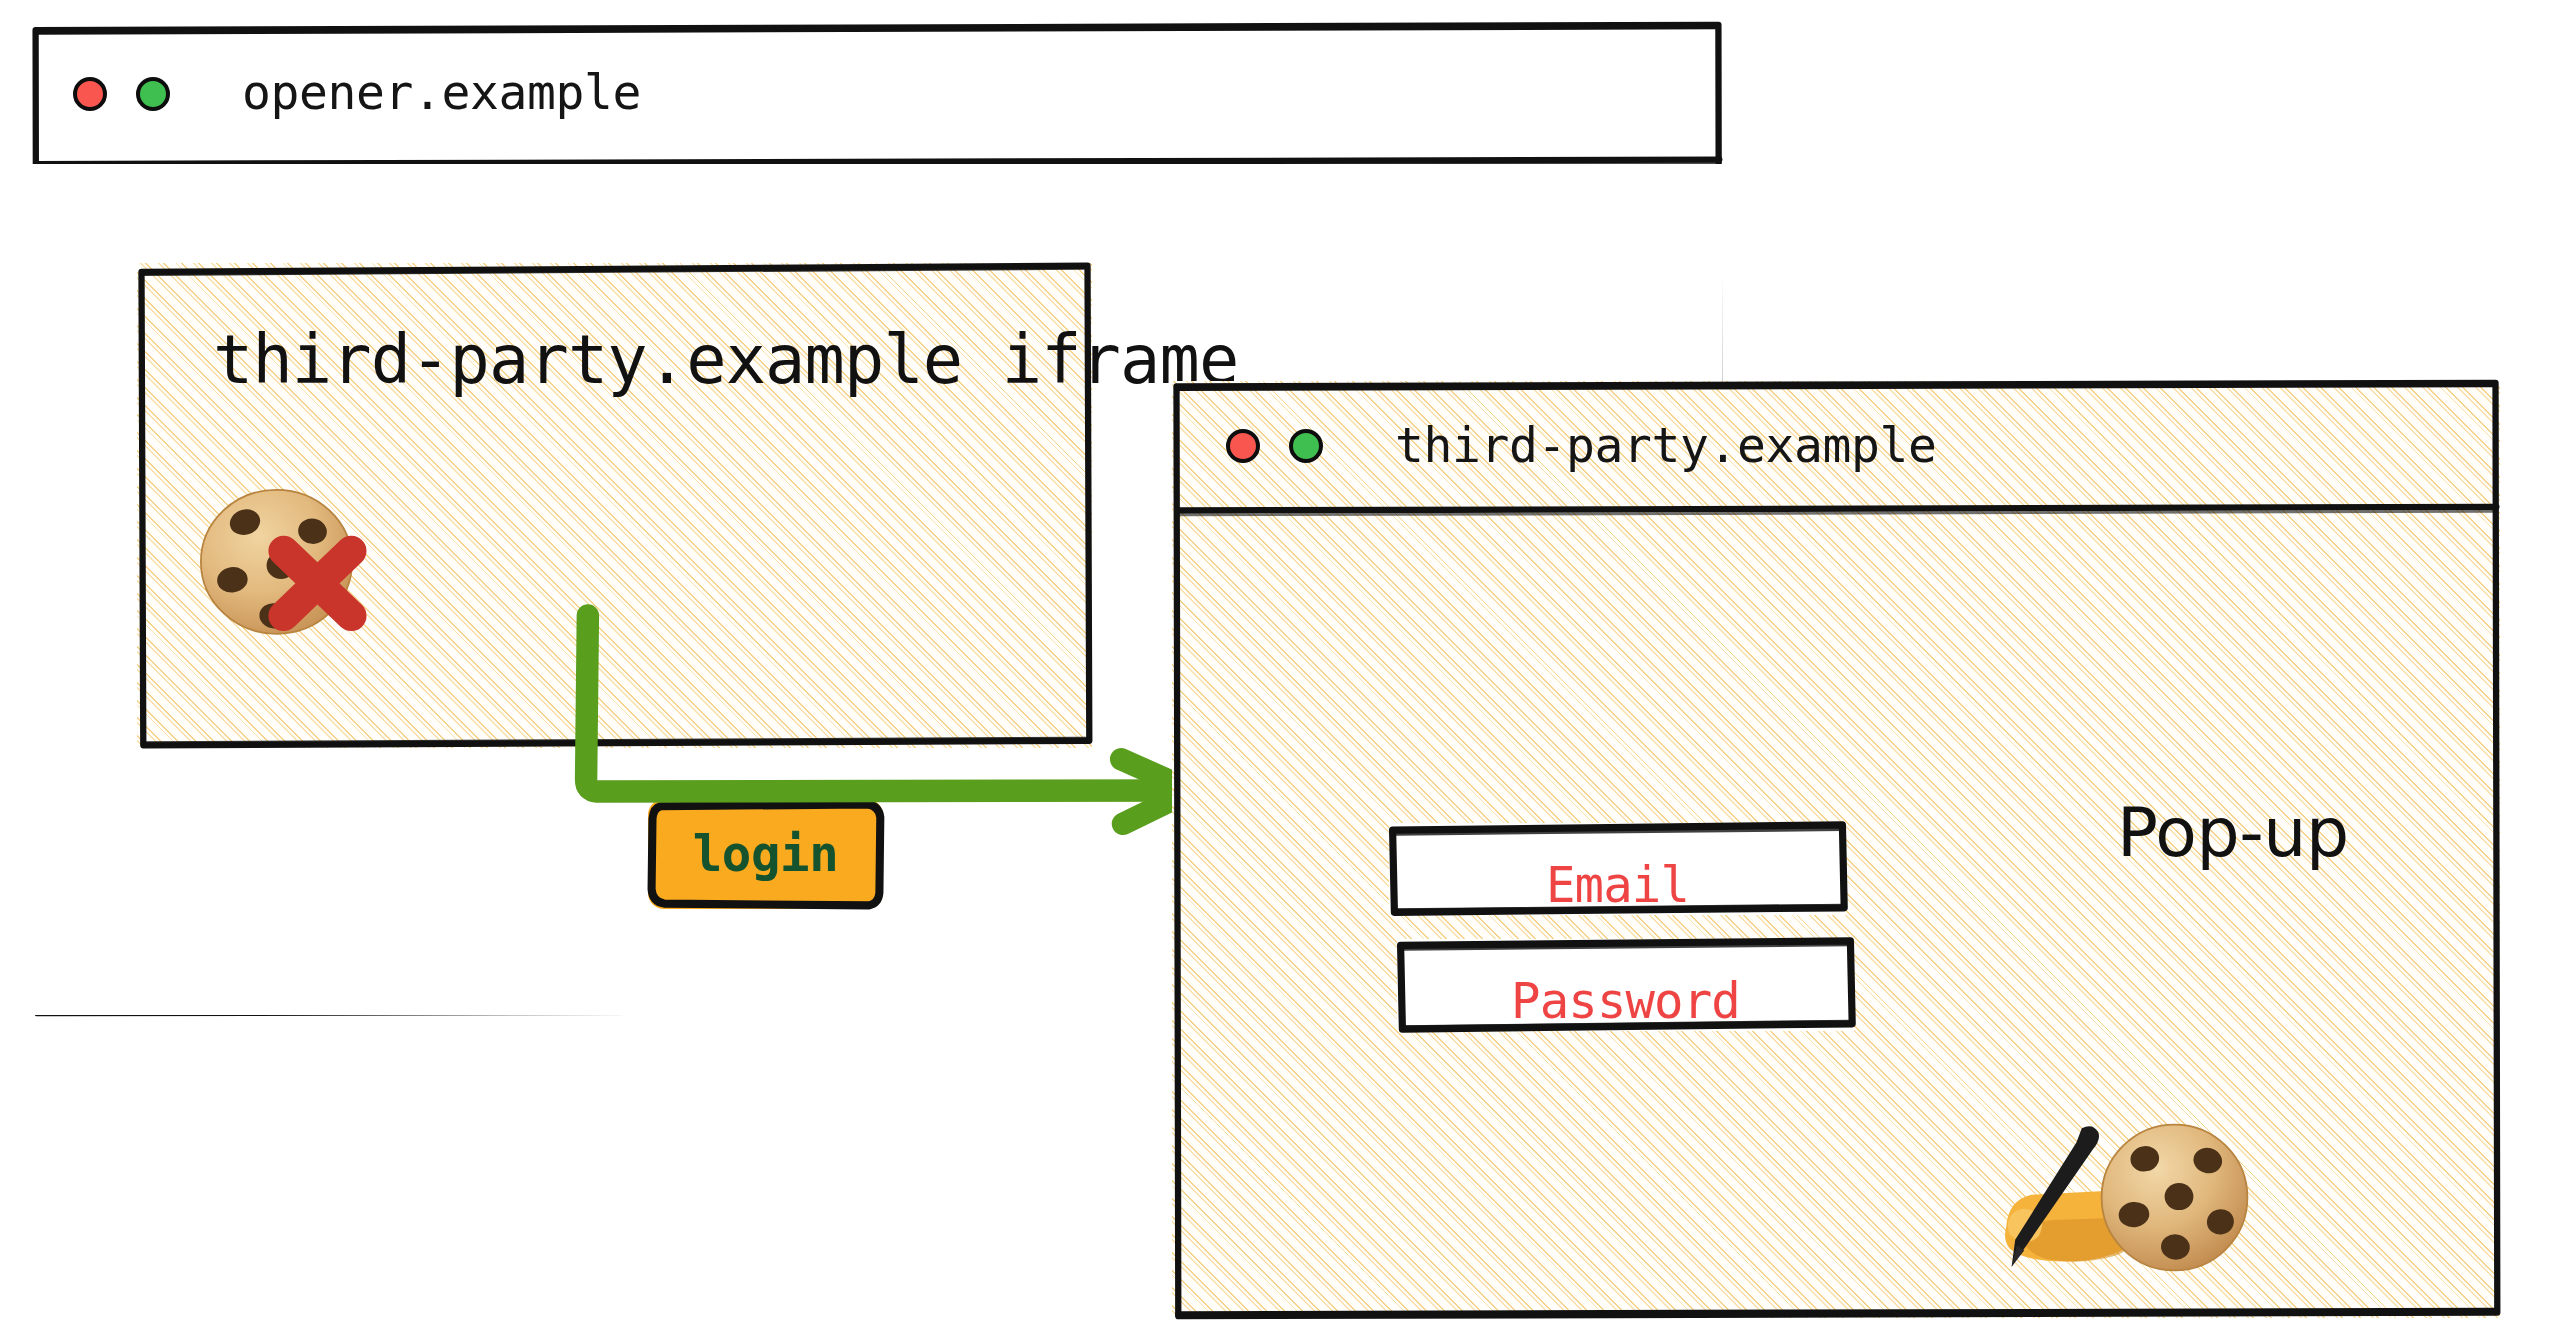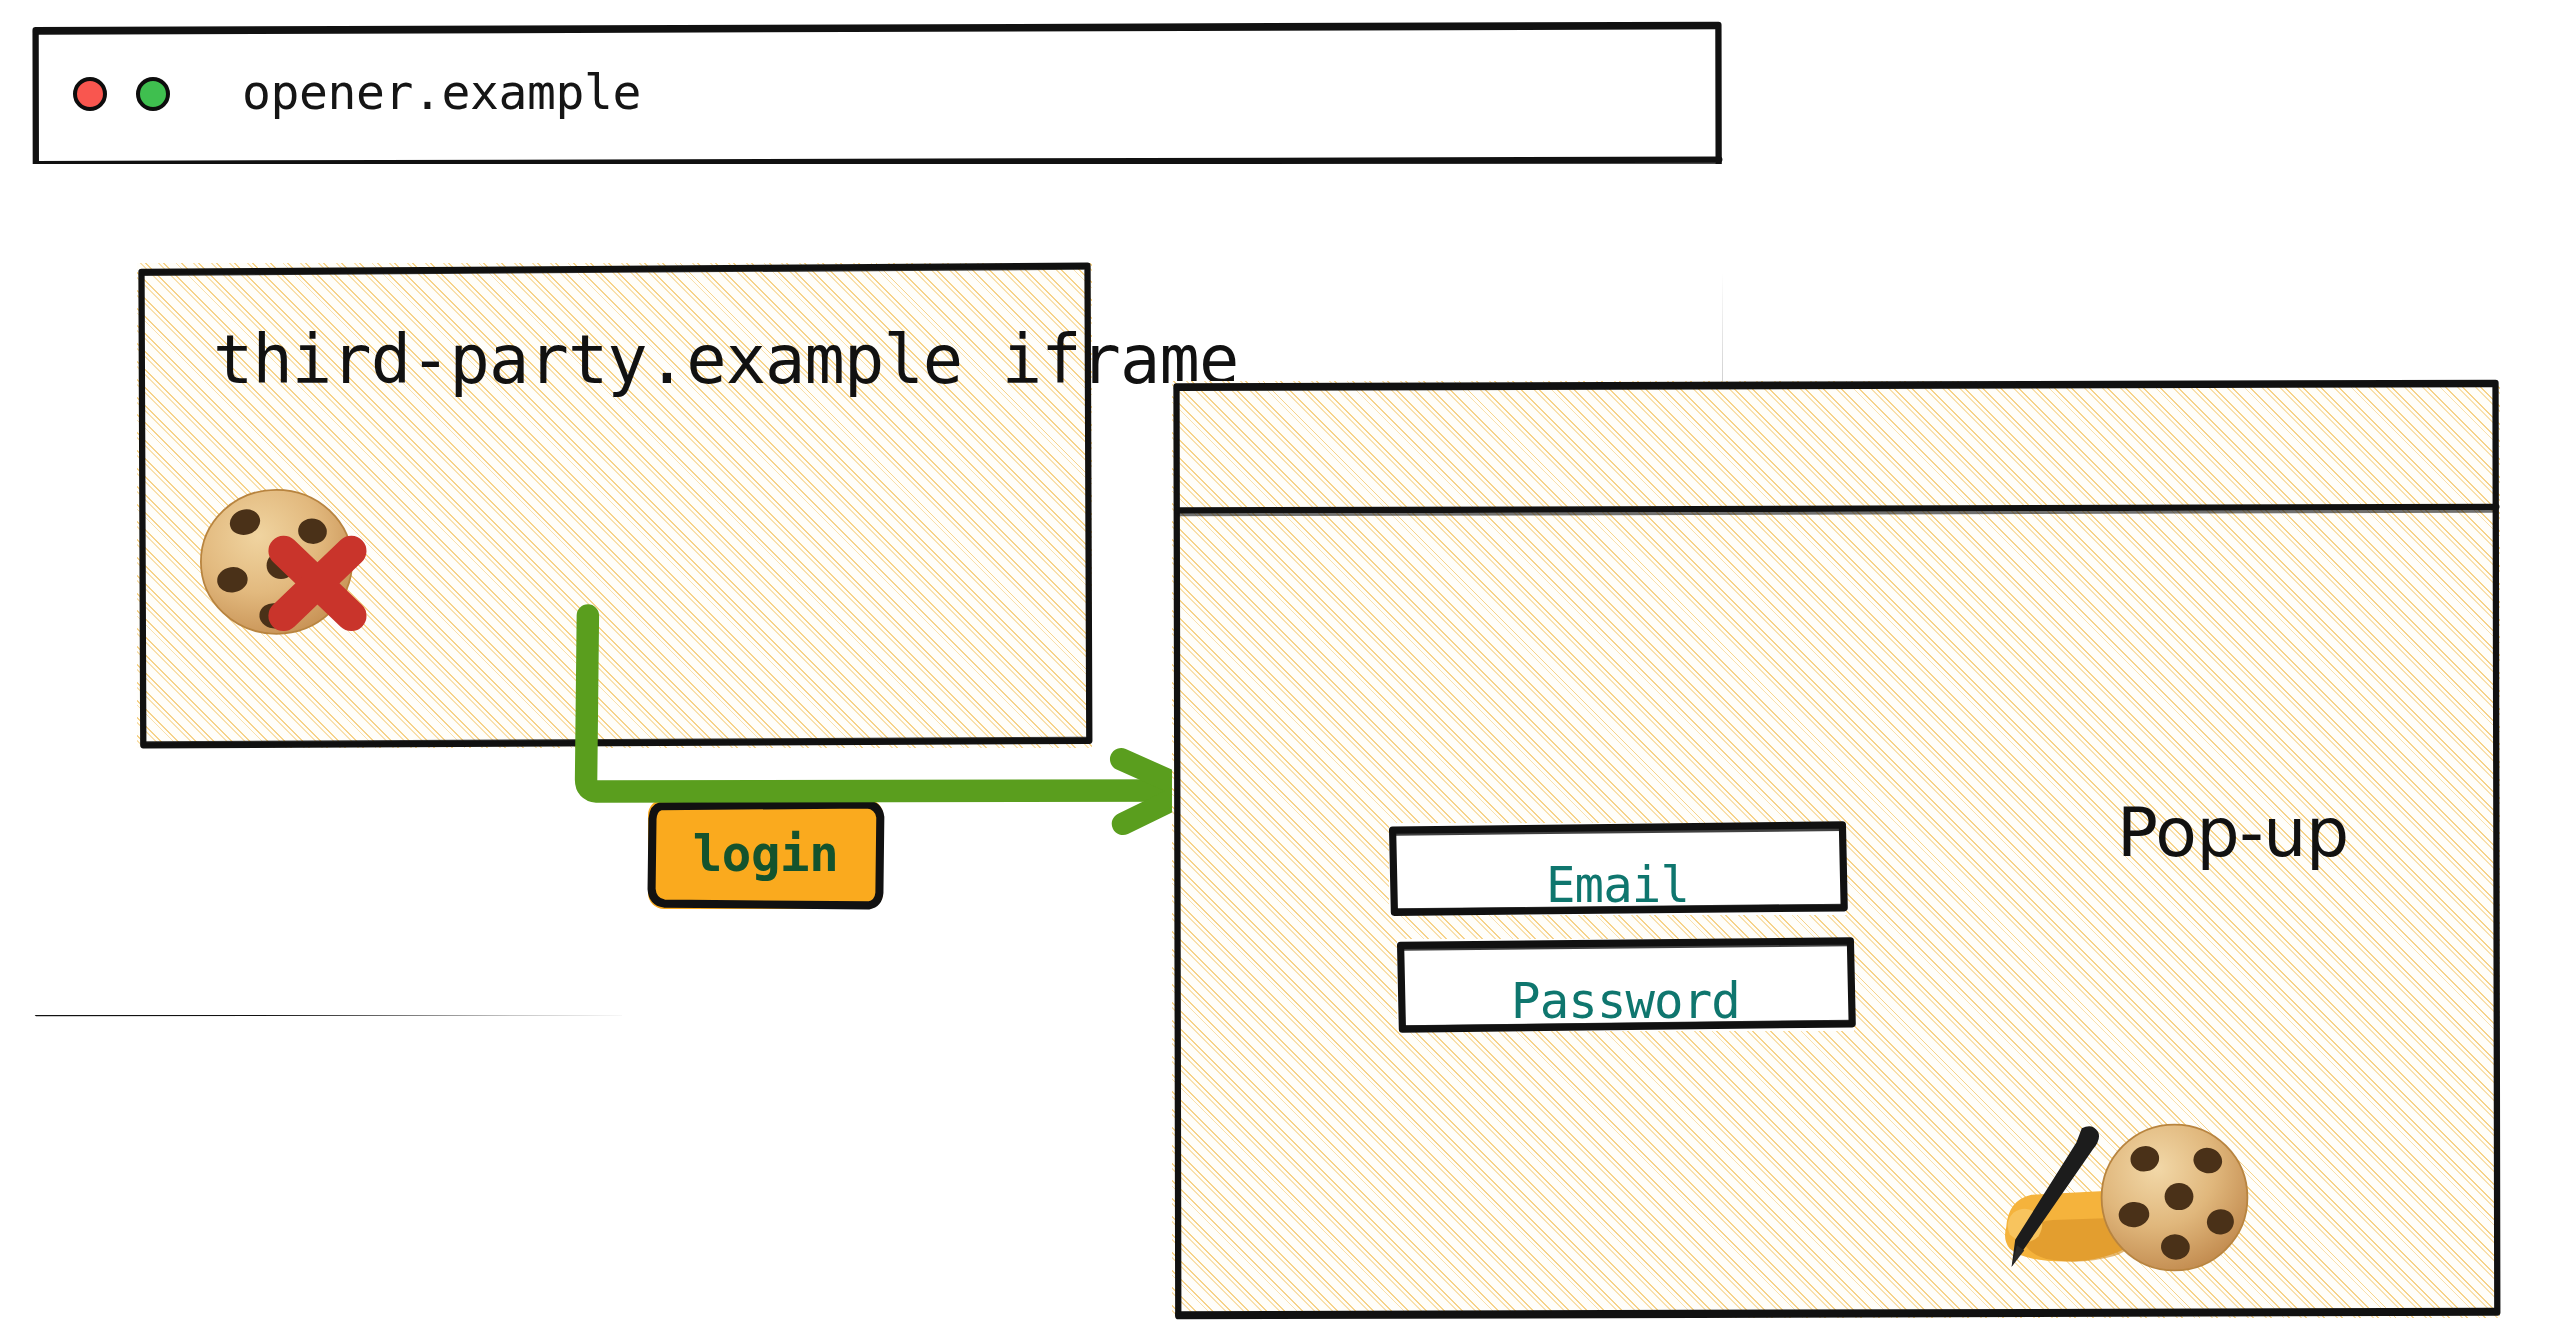--- a/index.html
+++ b/index.html
@@ -227,21 +227,21 @@
     inset: 0;
     width: 100%;
     height: 100%;
     overflow: visible;
     pointer-events: none;
   }
   .field .field-label {
     position: relative;
     font-family: "DejaVu Sans Mono", monospace;
     font-size: 49px;
-    color: #0f766e;
+    color: #ef4444;
     letter-spacing: -0.9px;
     z-index: 2;
     margin-top: 32px;
   }
   #email-field {
     left: 217px;
     top: 313px;
     width: 457px;
     height: 92px;
   }
@@ -353,20 +353,27 @@
 
   <div class="window hatch" id="popup-window">
     <svg class="window-frame-svg" viewBox="0 0 1478 1042" preserveAspectRatio="none">
       <path d="M5,6 L1473,2 L1475,1036 L7,1040 Z" fill="none" stroke="#111111" stroke-width="7" stroke-linejoin="round"></path>
       <path d="M5,8 L1470,4" fill="none" stroke="#111111" stroke-width="6" stroke-linecap="round"></path>
       <path d="M6,144 L1474,140" fill="none" stroke="#111111" stroke-width="7" stroke-linecap="round"></path>
       <path d="M8,149 L1470,145" fill="none" stroke="#111111" stroke-width="3" stroke-linecap="round" opacity="0.6"></path>
       <path d="M7,1038 L1472,1034" fill="none" stroke="#111111" stroke-width="7" stroke-linecap="round"></path>
     </svg>
 
+    <div class="titlebar" id="popup-titlebar">
+      <div class="dots">
+        <span class="dot" style="background:#F9564F;"></span>
+        <span class="dot" style="background:#3FBF4F;"></span>
+      </div>
+      <span class="title-text" id="popup-title-text">third-party.example</span>
+    </div>
 
     <div id="popup-body">
 
       <div class="field" id="email-field">
         <svg class="field-border" viewBox="0 0 508 102" preserveAspectRatio="none">
           <path d="M4,8 L504,2 L506,94 L6,99 Z" fill="none" stroke="#111111" stroke-width="8" stroke-linejoin="round"></path>
           <path d="M8,12 L503,7" fill="none" stroke="#111111" stroke-width="4" stroke-linecap="round" opacity="0.8"></path>
           <path d="M7,97 L505,92" fill="none" stroke="#111111" stroke-width="5" stroke-linecap="round" opacity="0.8"></path>
         </svg>
         <span class="field-label">Email</span>

